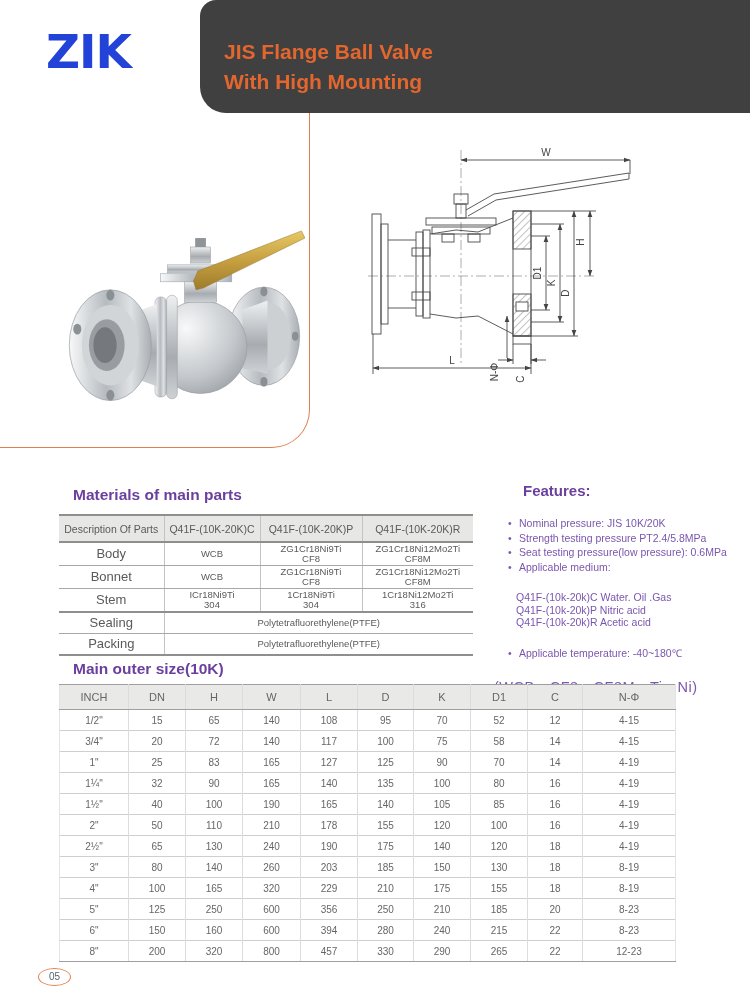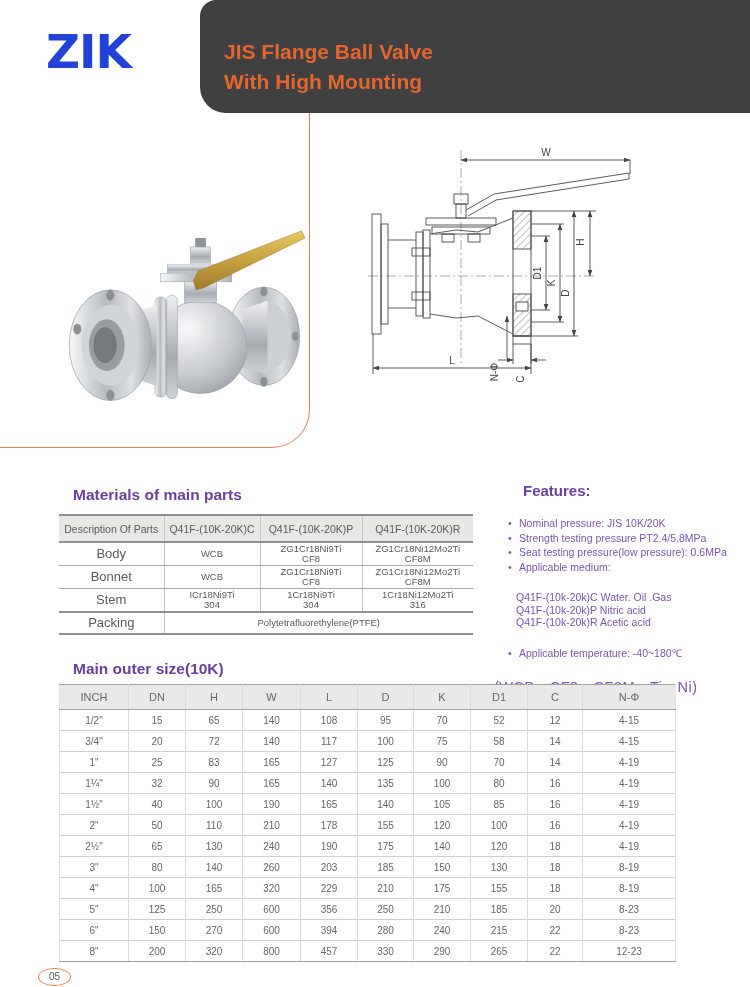--- a/index.html
+++ b/index.html
@@ -256,20 +256,24 @@
         <td>ICr18Ni9Ti
 304</td>
         <td>1Cr18Ni9Ti
 304</td>
         <td>1Cr18Ni12Mo2Ti
 316</td>
       </tr>
       </tbody>
     <tbody>
       <tr>
+        <td class="part">Sealing</td>
+        <td colspan="3">Polytetrafluorethylene(PTFE)</td>
+      </tr>
+      <tr>
         <td class="part">Packing</td>
         <td colspan="3">Polytetrafluorethylene(PTFE)</td>
       </tr>
     </tbody>
   </table>
 
   <div class="features">
     <h3>Features:</h3>
     <ul>
 
@@ -438,21 +442,21 @@
         <td>356</td>
         <td>250</td>
         <td>210</td>
         <td>185</td>
         <td>20</td>
         <td>8-23</td>
       </tr>
         <tr>
         <td>6"</td>
         <td>150</td>
-        <td>270</td>
+        <td>160</td>
         <td>600</td>
         <td>394</td>
         <td>280</td>
         <td>240</td>
         <td>215</td>
         <td>22</td>
         <td>8-23</td>
       </tr>
         <tr>
         <td>8"</td>

